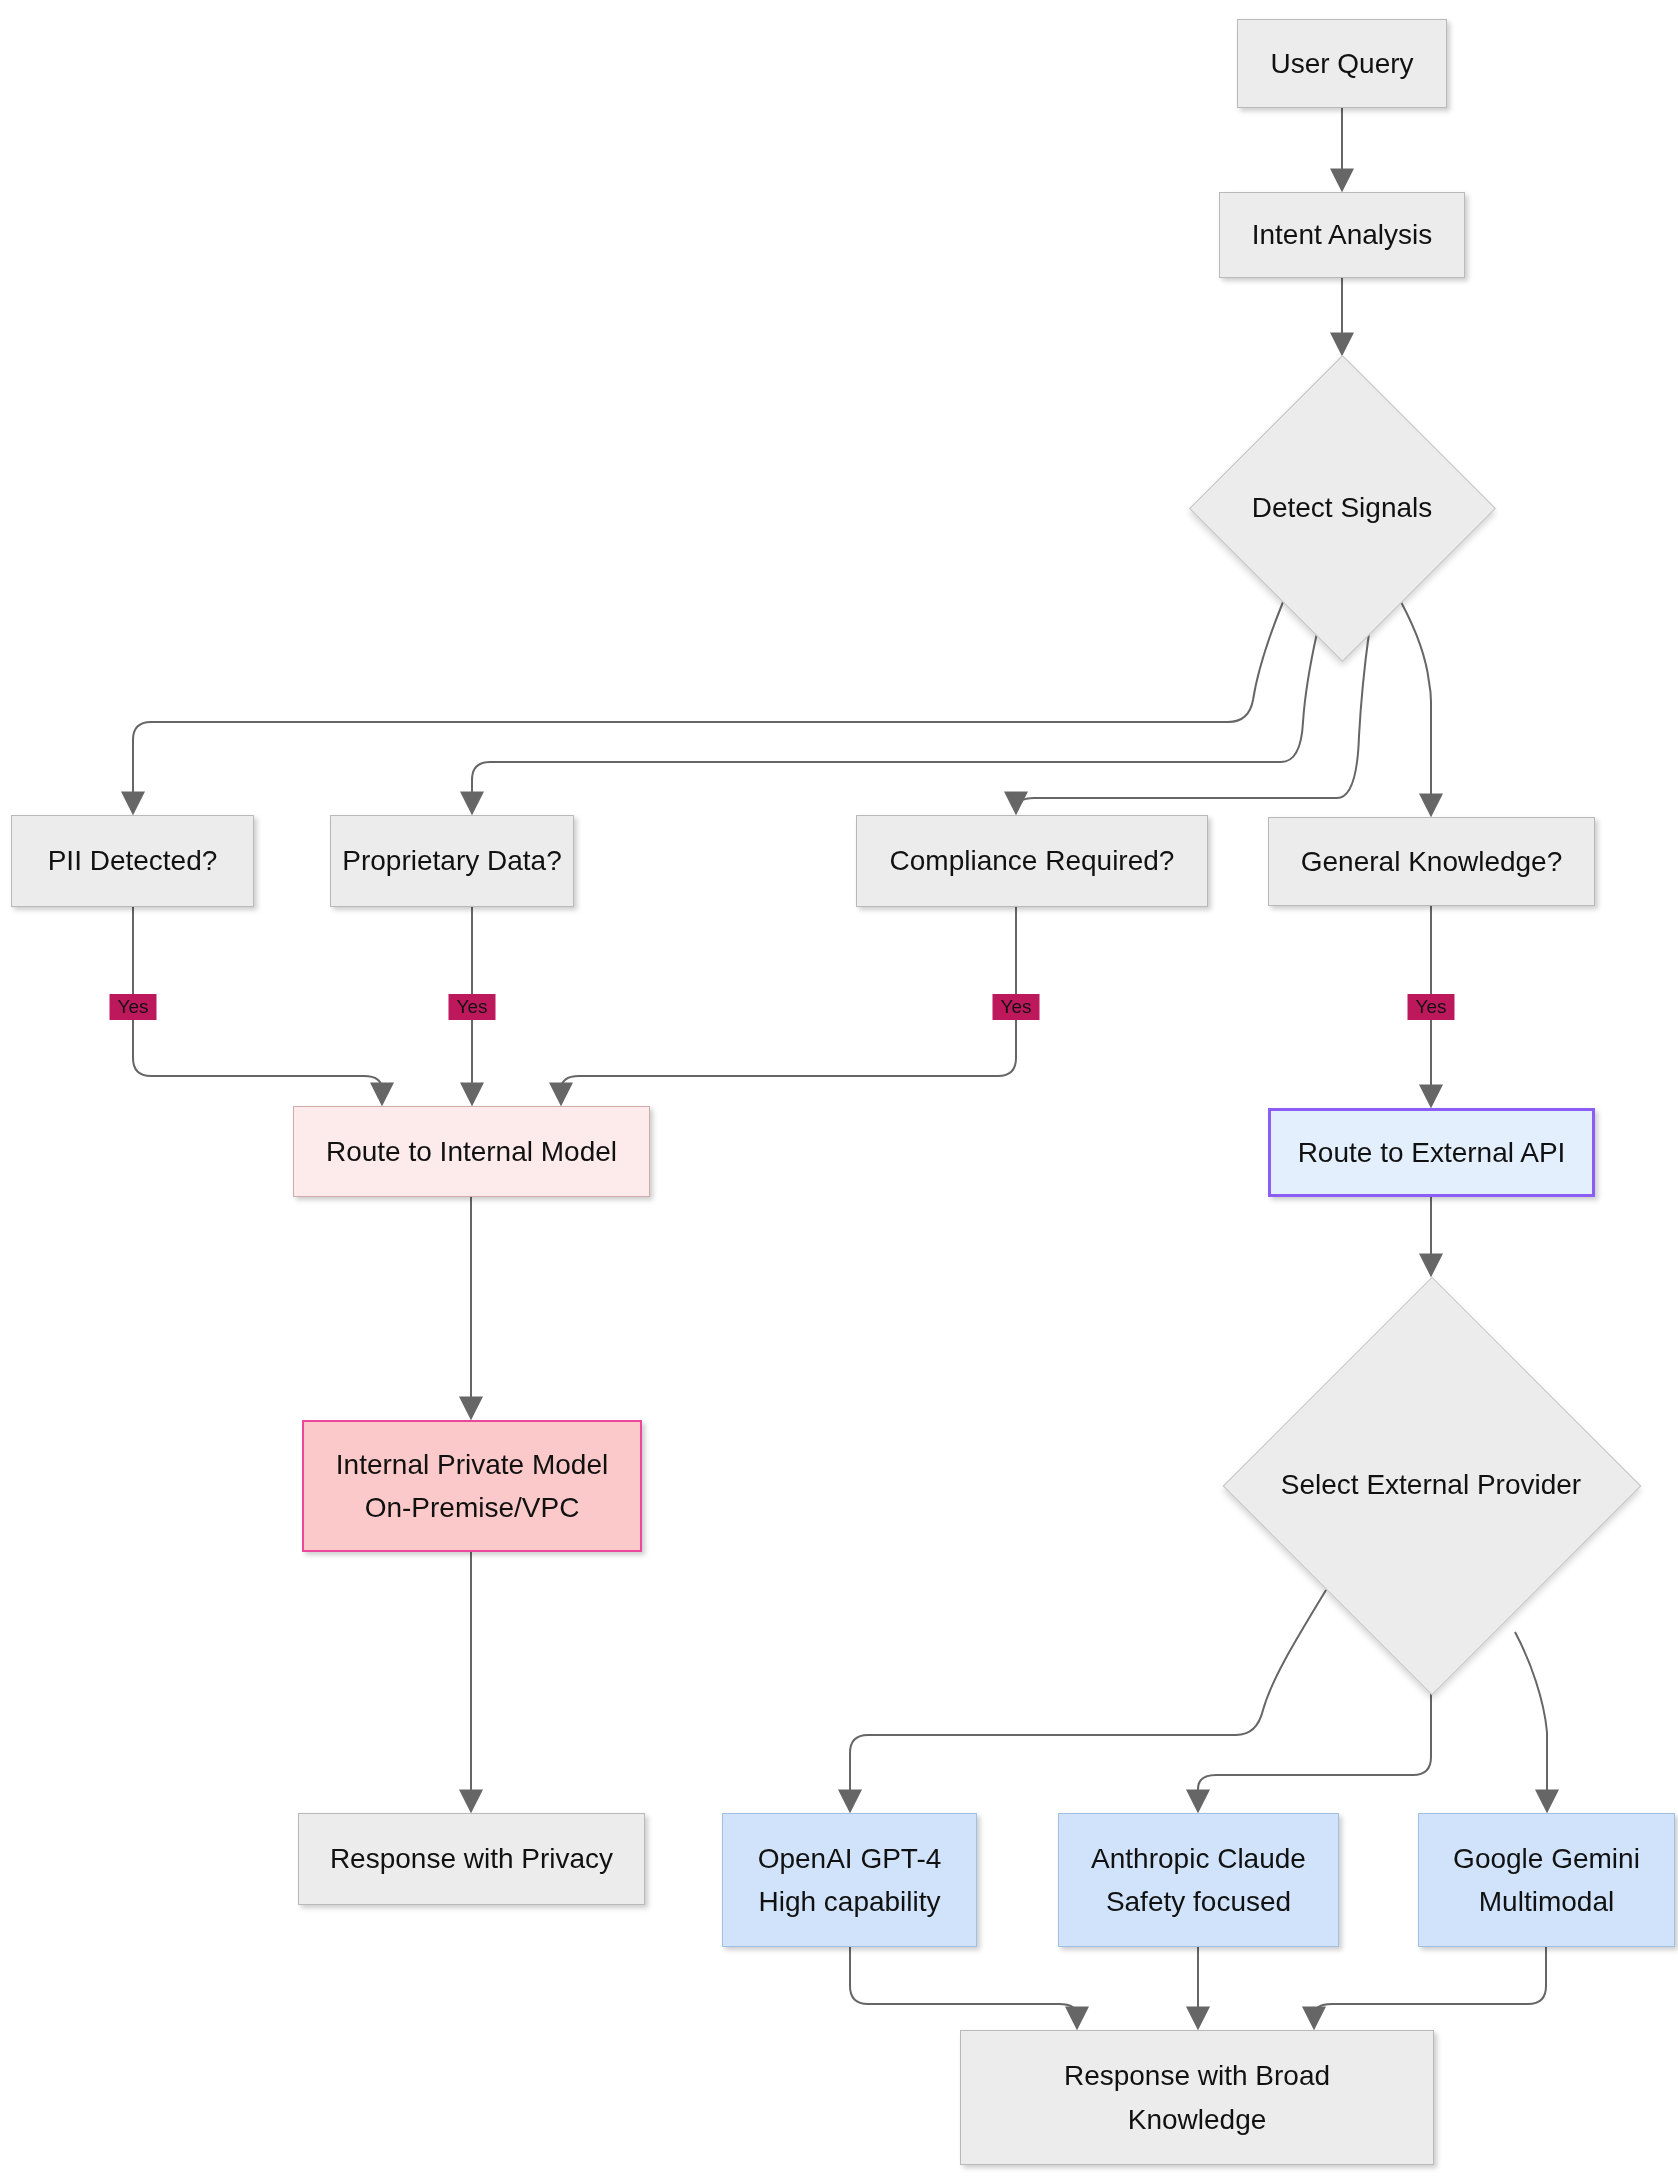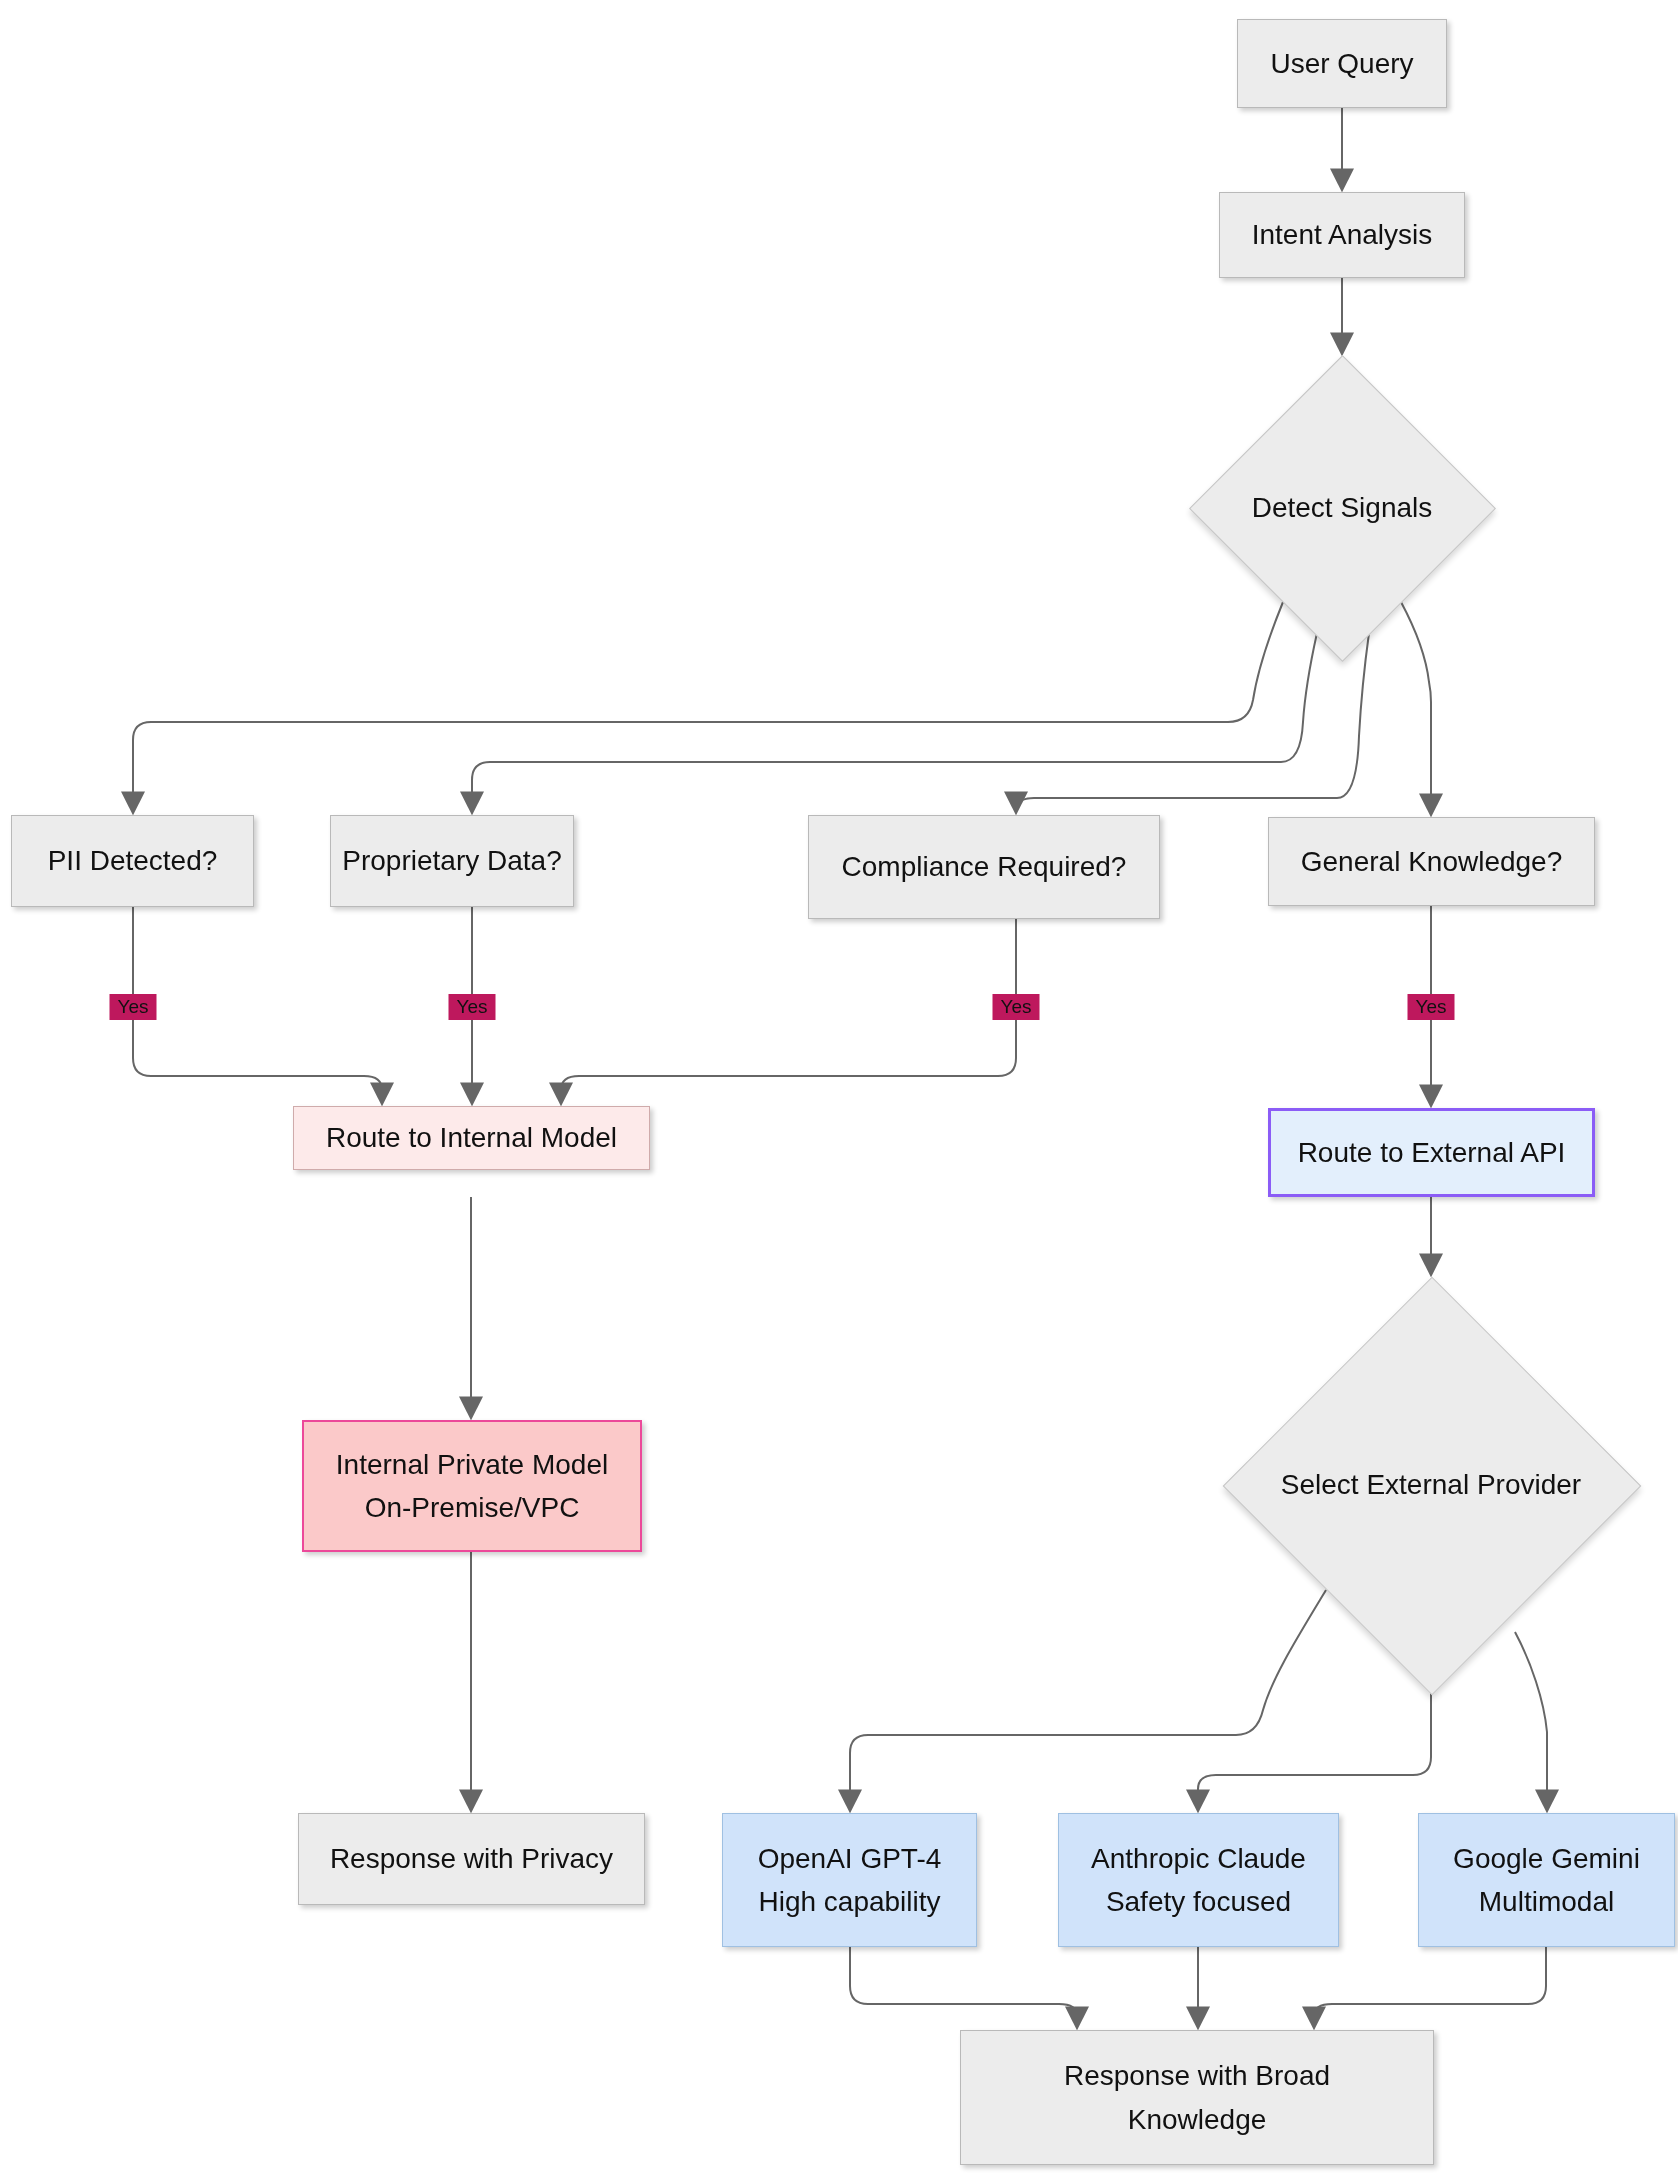--- a/index.html
+++ b/index.html
@@ -93,34 +93,34 @@
   </div>
 
   <div class="node gray" style="left:11px;top:815px;width:243px;height:92px">
     <span>PII Detected?</span>
   </div>
 
   <div class="node gray" style="left:330px;top:815px;width:244px;height:92px">
     <span>Proprietary Data?</span>
   </div>
 
-  <div class="node gray" style="left:808px;top:815px;width:352px;height:104px">
+  <div class="node gray" style="left:856px;top:815px;width:352px;height:92px">
     <span>Compliance Required?</span>
   </div>
 
   <div class="node gray" style="left:1268px;top:817px;width:327px;height:89px">
     <span>General Knowledge?</span>
   </div>
 
   <div class="edge-label" style="left:133px;top:1007px">Yes</div>
   <div class="edge-label" style="left:472px;top:1007px">Yes</div>
   <div class="edge-label" style="left:1016px;top:1007px">Yes</div>
   <div class="edge-label" style="left:1431px;top:1007px">Yes</div>
 
-  <div class="node pink-light" style="left:293px;top:1106px;width:357px;height:64px">
+  <div class="node pink-light" style="left:293px;top:1106px;width:357px;height:91px">
     <span>Route to Internal Model</span>
   </div>
 
   <div class="node blue-light" style="left:1268px;top:1108px;width:327px;height:89px">
     <span>Route to External API</span>
   </div>
 
   <div class="node pink" style="left:302px;top:1420px;width:340px;height:132px">
     <span>Internal Private Model</span>
     <span>On-Premise/VPC</span>

